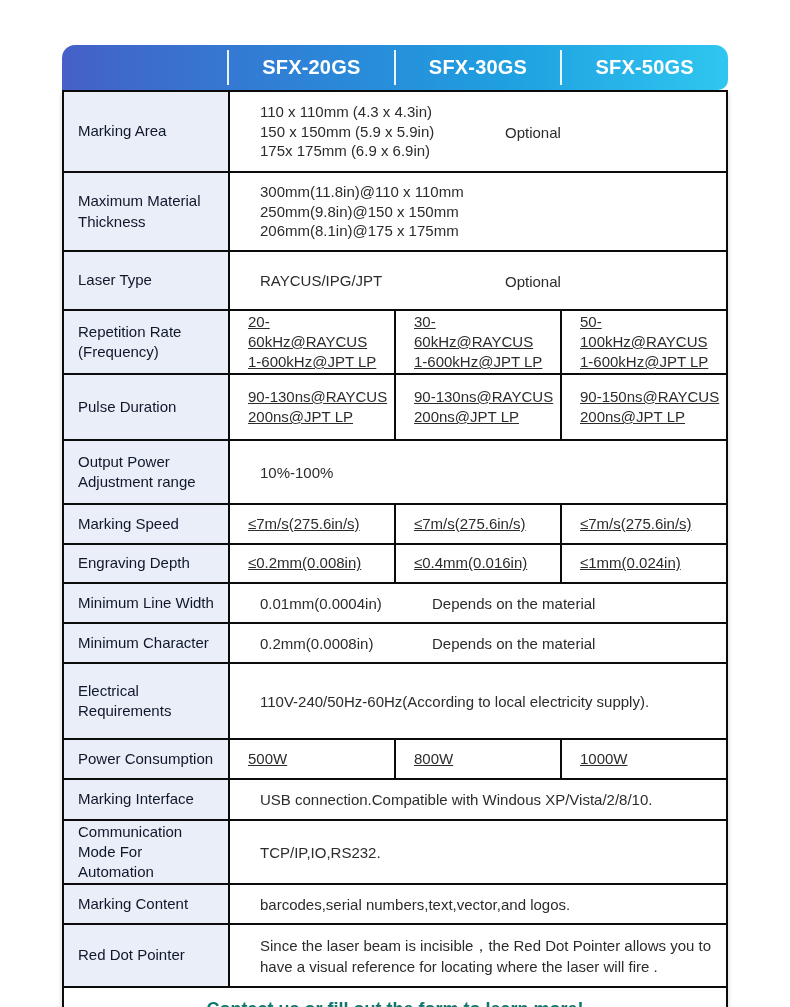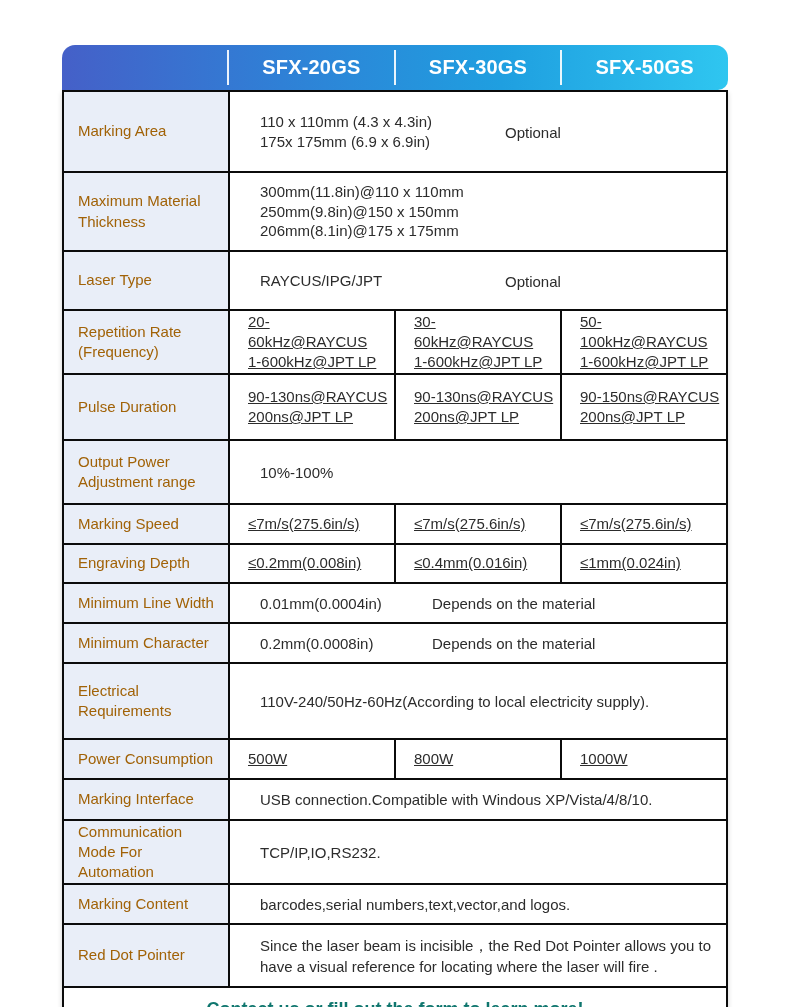--- a/index.html
+++ b/index.html
@@ -53,21 +53,21 @@
   }
   .row:last-child{border-bottom:none;}
   .label-cell{
     width:166px;min-width:166px;
     box-sizing:border-box;
     background:#e9eef8;
     border-right:2px solid #0b0b0b;
     display:flex;align-items:center;
     padding:2px 8px 2px 14px;
     font-size:15px;
-    color:#a16207;
+    color:#0f172a;
     line-height:1.35;
   }
   .data-area{
     flex:1;
     position:relative;
     display:flex;align-items:center;
     font-size:15px;
     color:#2c2c2c;
   }
   .merged{padding-left:30px;box-sizing:border-box;padding-right:12px;}
@@ -117,20 +117,21 @@
 
   <div class="table">
 
     <div class="row" style="height:81px">
       <div class="label-cell">
           <span>Marking Area</span>
         </div>
       <div class="data-area merged">
         <div class="lines">
           <div>110 x 110mm (4.3 x 4.3in)</div>
+          <div>150 x 150mm (5.9 x 5.9in)</div>
           <div>175x 175mm (6.9 x 6.9in)</div>
         </div>
         <span class="note note-optional">Optional</span>
       </div>
     </div>
 
     <div class="row" style="height:79px">
       <div class="label-cell">
           <span>Maximum Material Thickness</span>
         </div>
@@ -290,21 +291,21 @@
             </div>
         </div>
       </div>
     </div>
 
     <div class="row" style="height:41px">
       <div class="label-cell">
           <span>Marking Interface</span>
         </div>
       <div class="data-area merged">
-        <span>USB connection.Compatible with Windous XP/Vista/4/8/10.</span>
+        <span>USB connection.Compatible with Windous XP/Vista/2/8/10.</span>
       </div>
     </div>
 
     <div class="row" style="height:64px">
       <div class="label-cell">
           <span>Communication Mode For Automation</span>
         </div>
       <div class="data-area merged">
         <span>TCP/IP,IO,RS232.</span>
       </div>

